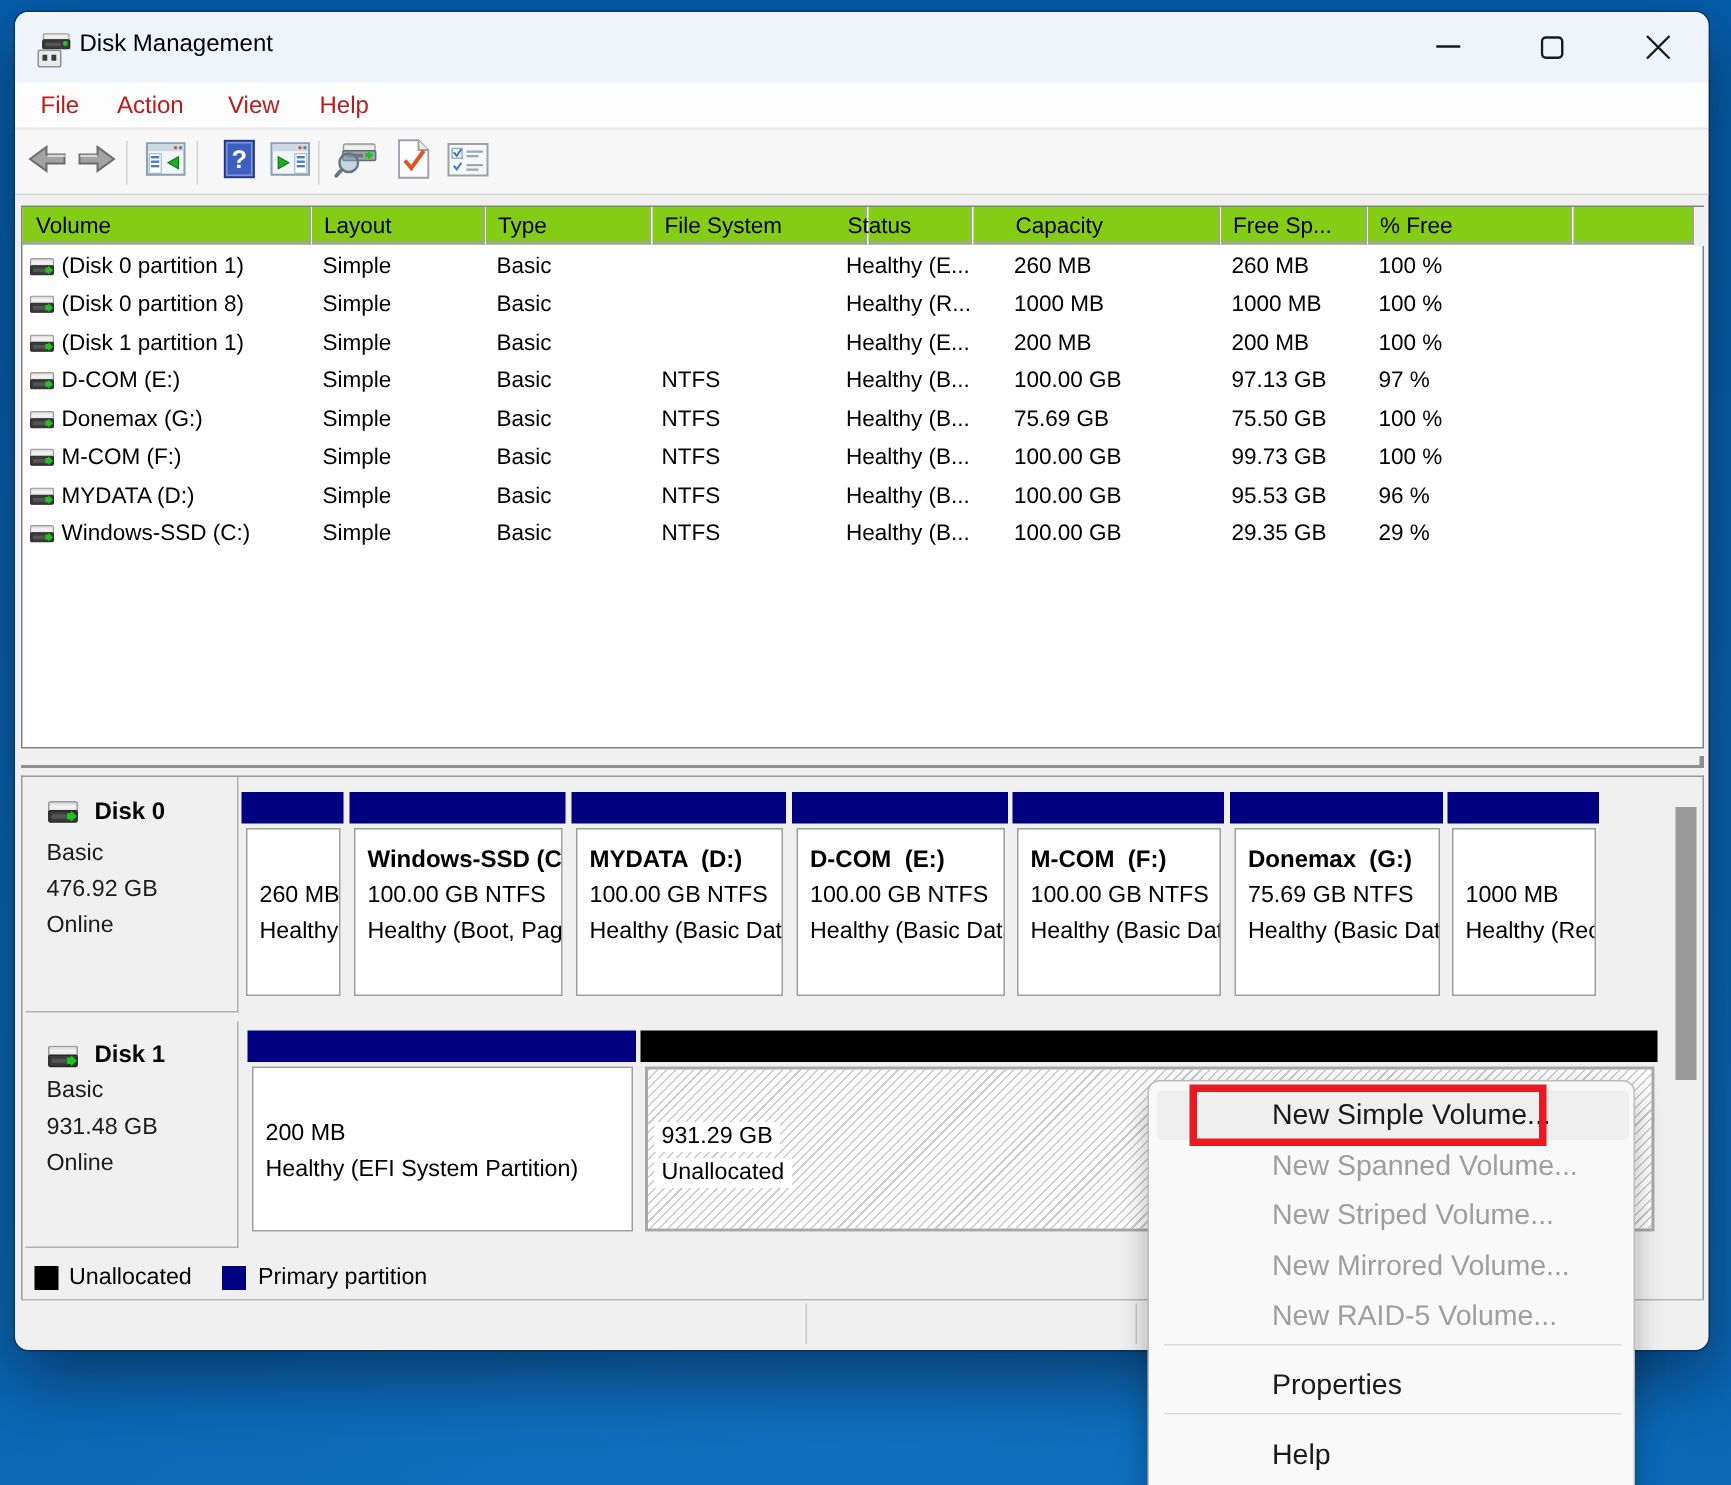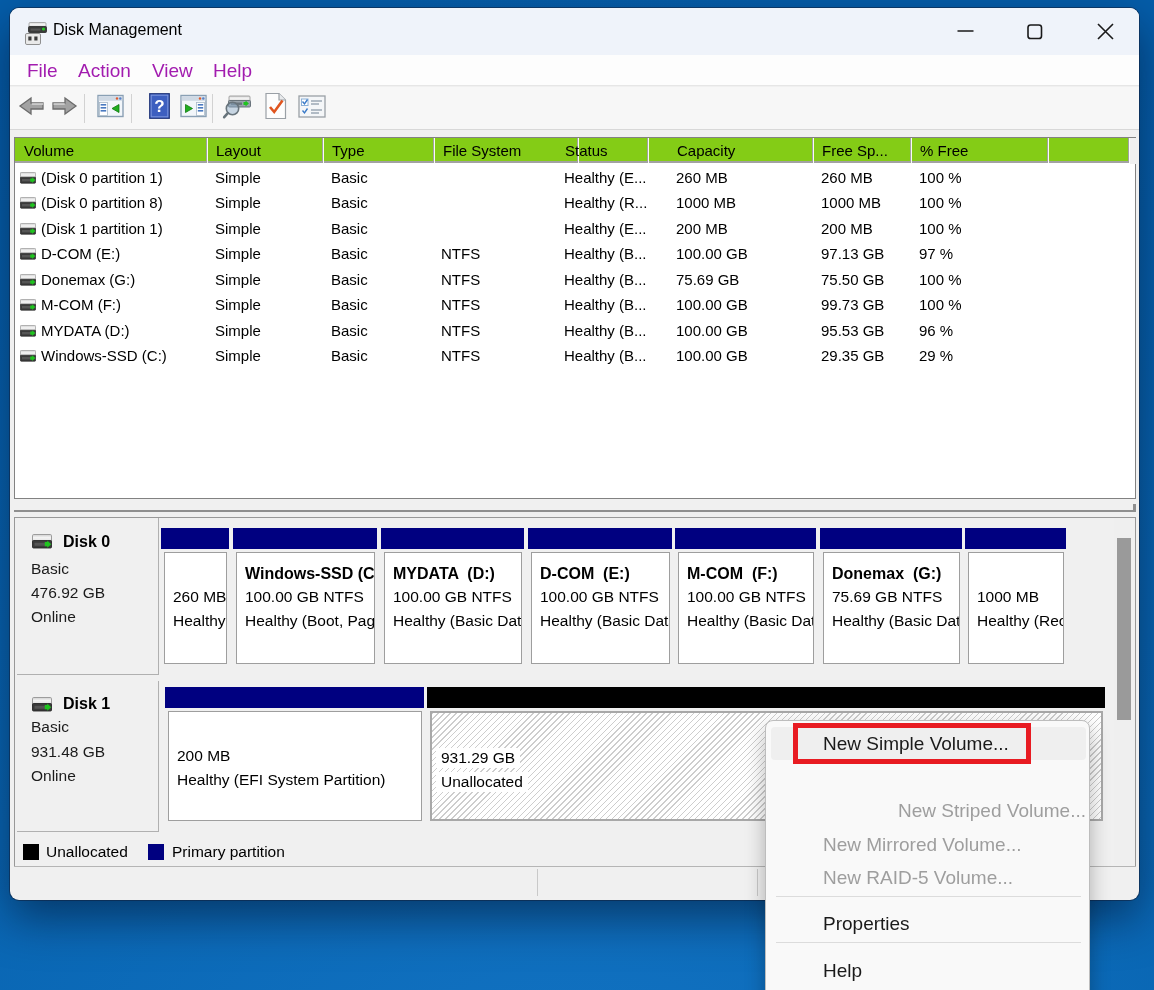--- a/index.html
+++ b/index.html
@@ -5,21 +5,21 @@
 body{font-family:"Liberation Sans",sans-serif;position:relative;
 background:radial-gradient(135% 115% at 50% 114%, #1273c3 0%, #0966b3 45%, #055da9 100%);}
 .abs{position:absolute}
 #win{position:absolute;left:10px;top:8px;width:1129px;height:892px;background:#f0f0f0;
 border-radius:9px;box-shadow:0 0 0 1px rgba(15,35,66,.6), 0 18px 45px rgba(0,10,30,.5);overflow:hidden}
 
 #tbar{position:absolute;left:0;top:0;width:100%;height:47px;background:#eff3fa}
 #title{position:absolute;left:43px;top:13px;font-size:16px;color:#000}
 
 #mbar{position:absolute;left:0;top:47px;width:100%;height:31px;background:#fdfdfd;border-bottom:1px solid #e6e6e6}
-#mbar span{position:absolute;top:0;line-height:31px;font-size:19px;color:#a21caf}
+#mbar span{position:absolute;top:0;line-height:31px;font-size:16px;color:#b91c1c}
 
 #tool{position:absolute;left:0;top:79px;width:100%;height:43px;background:#f7f7f7;border-bottom:1px solid #d8d8d8}
 .tsep{position:absolute;top:7px;height:29px;width:1px;background:#d2d2d2}
 
 #lpane{position:absolute;left:4px;top:129px;width:1122px;height:362px;background:#fff;border:1px solid #828282}
 .hcell{position:absolute;top:0;height:25px;border-right:1px solid #a2a2a2;box-shadow:1px 0 0 rgba(255,255,255,.95);line-height:25px;font-size:15px;color:#000;padding-left:9px;white-space:nowrap;overflow:hidden}
 #hdr{position:absolute;left:0;top:0;width:100%;height:27px;border-bottom:2px solid #a2a2a2;background:#84cc16;height:25px}
 .row{position:absolute;left:0;width:100%;height:25.5px;font-size:15px;color:#000}
 .row span{position:absolute;line-height:25.5px;white-space:nowrap}
 .c1{left:26px}.c2{left:200px}.c3{left:316px}.c4{left:426px}.c5{left:549px}.c6{left:661px}.c7{left:806px}.c8{left:904px}
@@ -40,21 +40,21 @@
 .bl3{top:59px}
 .hatch{border-width:2px;border-color:#a8a8a8;background:#fff;background-image:repeating-linear-gradient(135deg,#cdcdcd 0 1px,#ffffff 1px 4.2px)}
 
 .lsq{position:absolute;width:16px;height:16px}
 #legend span{position:absolute;font-size:15.5px;color:#000}
 #sbar{position:absolute;left:4px;top:858px;width:1122px;height:31px;background:#f0f0f0;border-top:1px solid #b5b5b5}
 
 #cmenu{position:absolute;left:765px;top:720px;width:325px;height:300px;background:#f9f9f9;
 border:1px solid #bdbdbd;border-radius:8px;box-shadow:0 8px 20px rgba(0,0,0,.28);z-index:5}
 .mi{position:absolute;left:5px;width:315px;height:33px;font-size:19px;line-height:33px;border-radius:4px}
-.mi span{margin-left:52px}
+.mi span{margin-left:77px}
 .dis{color:#9e9e9e}.ena{color:#1a1a1a}
 .msep{position:absolute;left:10px;width:305px;height:1px;background:#dcdcdc}
 #redbox{position:absolute;left:793px;top:723px;width:238px;height:41px;border:5px solid #e81b22;z-index:9}
 </style></head>
 <body>
 <svg width="0" height="0" style="position:absolute">
 <defs>
 <linearGradient id="ghd" x1="0" y1="0" x2="0" y2="1">
  <stop offset="0" stop-color="#cfcfcf"></stop>
         <stop offset="0.35" stop-color="#f4f4f4"></stop>
@@ -370,21 +370,22 @@
 <div class="lsq" style="left:138px;top:836px;background:#000080"></div>
       <span style="left:162px;top:835px;line-height:18px">Primary partition</span>
 </div>
   <div id="sbar">
     <div class="abs" style="left:523px;top:2px;width:1px;height:27px;background:#c9c9c9"></div>
     <div class="abs" style="left:743px;top:2px;width:1px;height:27px;background:#c9c9c9"></div>
   </div>
 </div>
 <div id="cmenu">
 <div class="mi ena" style="top:6px;background:#efefef;"><span>New Simple Volume...</span></div>
-<div class="mi dis" style="top:73px;text-align:right;"><span>New Striped Volume...</span></div>
+<div class="mi dis" style="top:39.5px;"><span>New Spanned Volume...</span></div>
+<div class="mi dis" style="top:73px;"><span>New Striped Volume...</span></div>
 <div class="mi dis" style="top:106.5px;"><span>New Mirrored Volume...</span></div>
 <div class="mi dis" style="top:140px;"><span>New RAID-5 Volume...</span></div>
 <div class="mi ena" style="top:186px;"><span>Properties</span></div>
 <div class="mi ena" style="top:232.5px;"><span>Help</span></div>
 <div class="msep" style="top:174.5px"></div>
 <div class="msep" style="top:221px"></div>
 </div>
 <div id="redbox"></div>
 
 </body></html>

